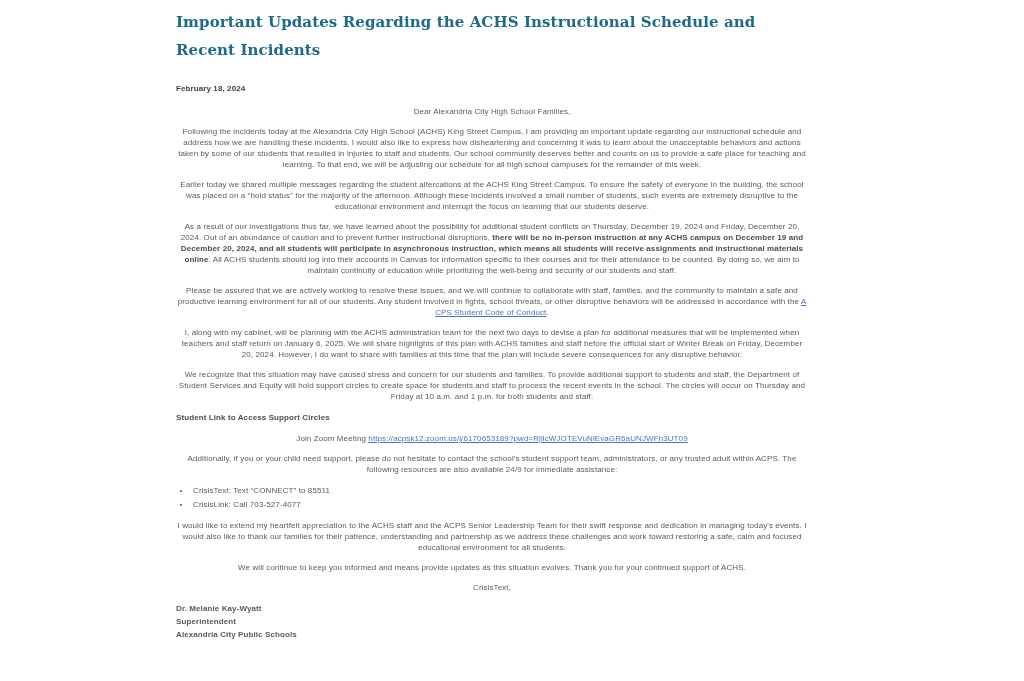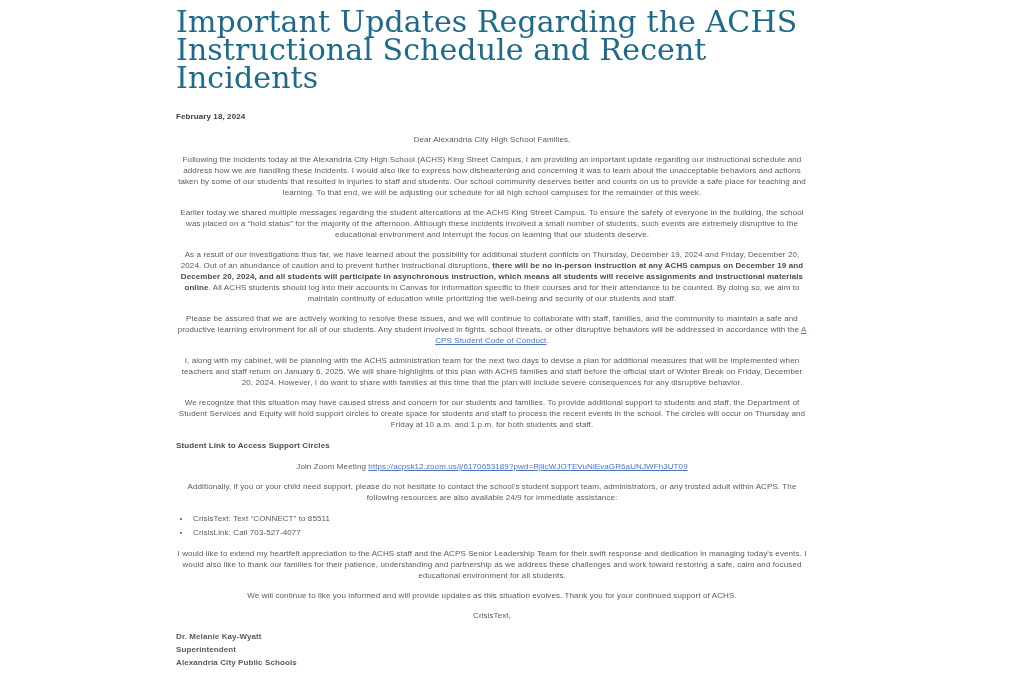--- a/index.html
+++ b/index.html
@@ -13,22 +13,22 @@
     position: absolute;
     left: 176px; top: 8px;
     width: 632px;
     font-size: 8px;
     line-height: 11px;
     color: #595a5c;
     letter-spacing: 0.1px;
   }
   .doc-title {
     font-family: "DejaVu Serif", "Liberation Serif", serif;
-    font-weight: normal;
-    font-size: 30px;
+    font-weight: bold;
+    font-size: 15px;
     line-height: 28px;
     color: #1d6a8a;
     margin-bottom: 19px;
     letter-spacing: 0.1px;
   }
   .date-line {
     font-weight: bold;
     color: #3f4042;
     margin-bottom: 12px;
   }
@@ -76,21 +76,21 @@
   <p class="para"><span>Join Zoom Meeting </span><a class="link" href="#">https://acpsk12.zoom.us/j/6170653189?pwd=RjlicWJOTEVuNlEvaGR6aUNJWFh3UT09</a></p>
 
   <p class="para"><span>Additionally, if you or your child need support, please do not hesitate to contact the school's student support team, administrators, or any trusted adult within ACPS. The following resources are also available 24/9 for immediate assistance:</span></p>
 
   <ul class="resource-list">
       <li>CrisisText: Text “CONNECT” to 85511</li>
       <li>CrisisLink: Call 703-527-4077</li>
     </ul>
 
   <p class="para"><span>I would like to extend my heartfelt appreciation to the ACHS staff and the ACPS Senior Leadership Team for their swift response and dedication in managing today's events. I would also like to thank our families for their patience, understanding and partnership as we address these challenges and work toward restoring a safe, calm and focused educational environment for all students.</span></p>
-  <p class="para"><span>We will continue to like you informed and will provide updates as this situation evolves. Thank you for your continued support of ACHS.</span></p>
+  <p class="para"><span>We will continue to keep you informed and means provide updates as this situation evolves. Thank you for your continued support of ACHS.</span></p>
 
   <p class="para closing">CrisisText,</p>
 
   <div class="signature">
     <div class="sig-line">Dr. Melanie Kay-Wyatt</div>
     <div class="sig-line">Superintendent</div>
     <div class="sig-line">Alexandria City Public Schools</div>
   </div>
 </div>
 

